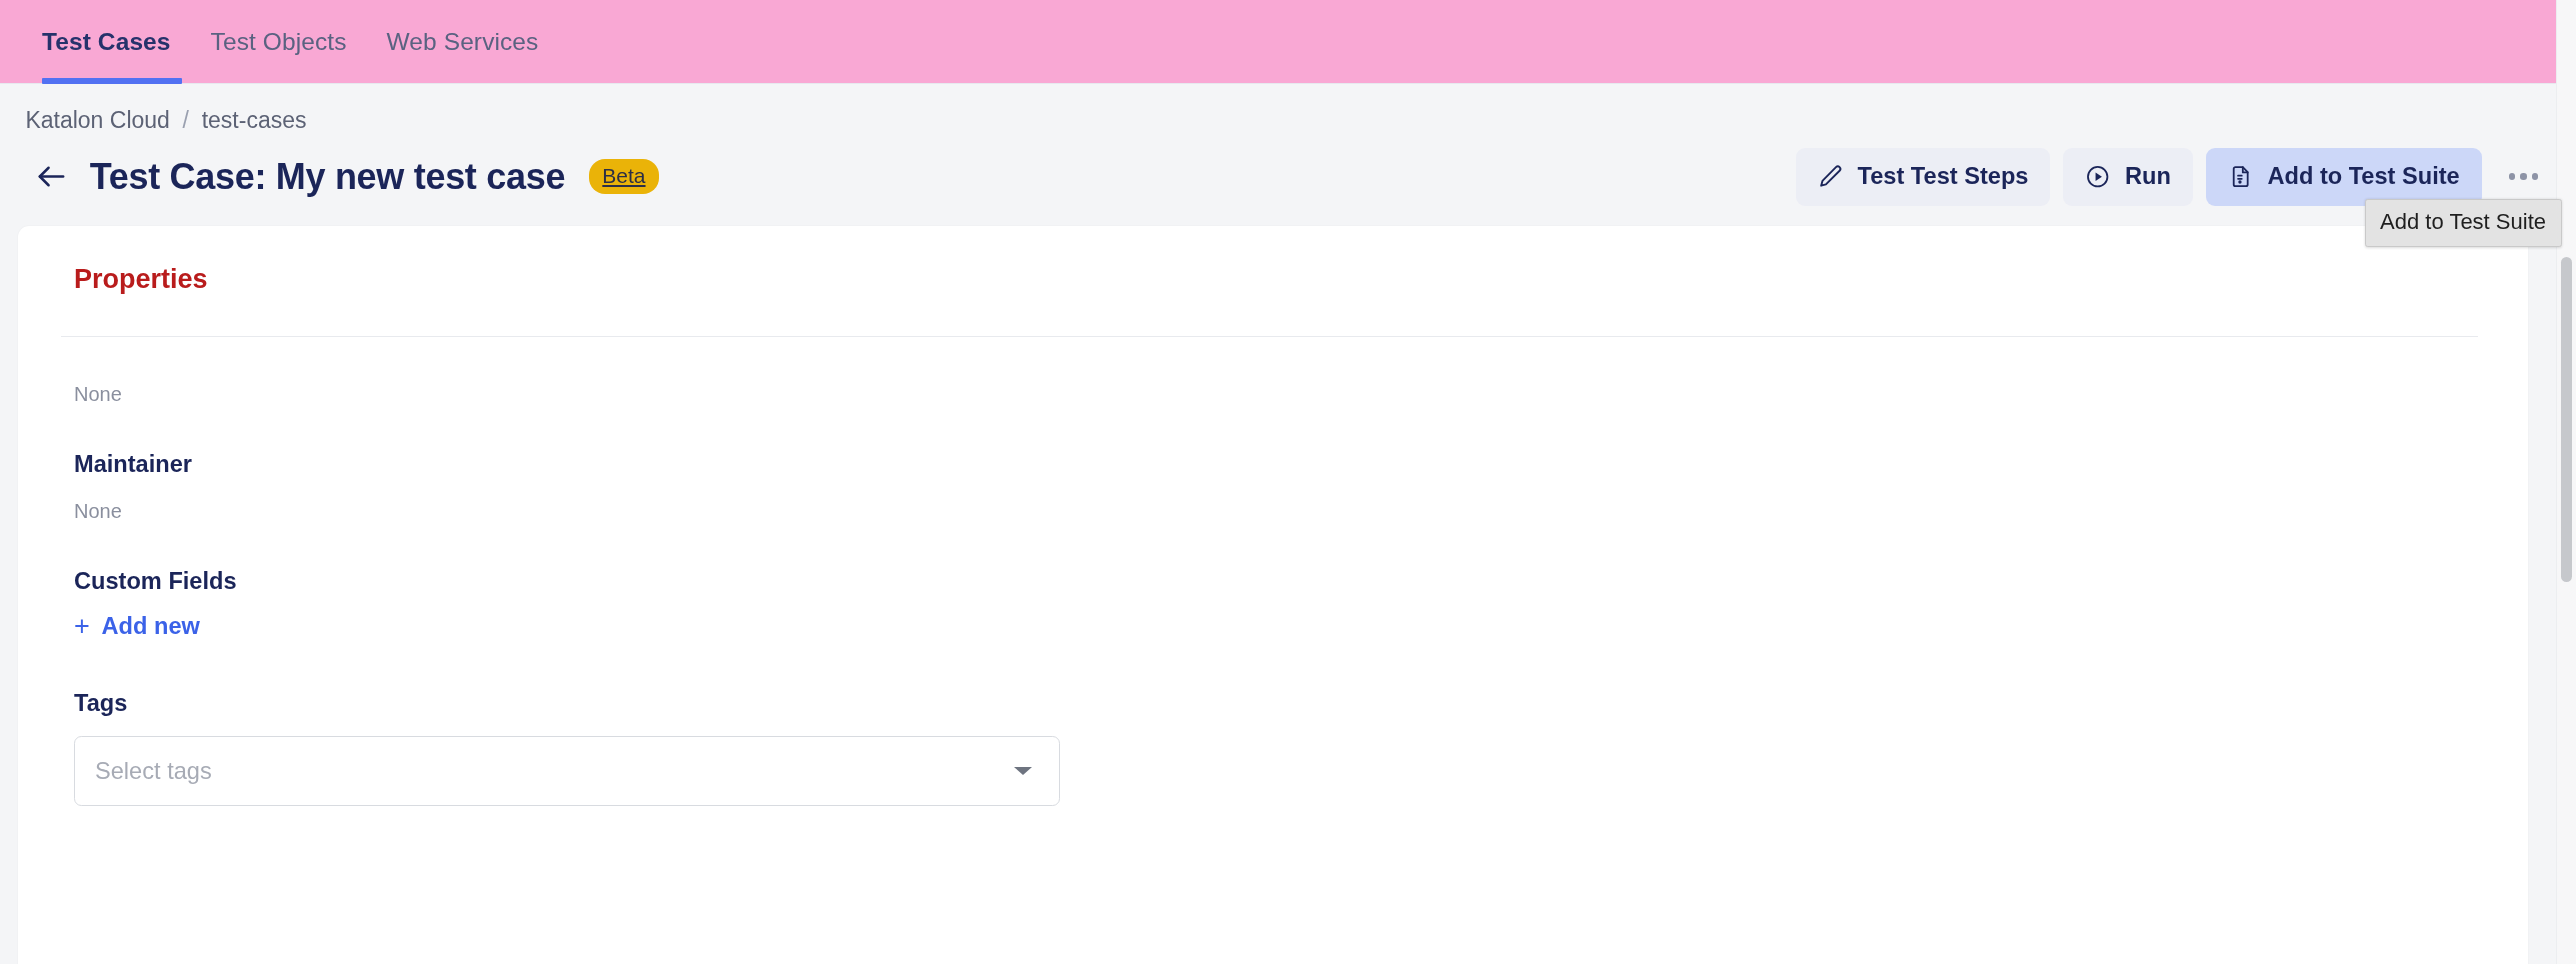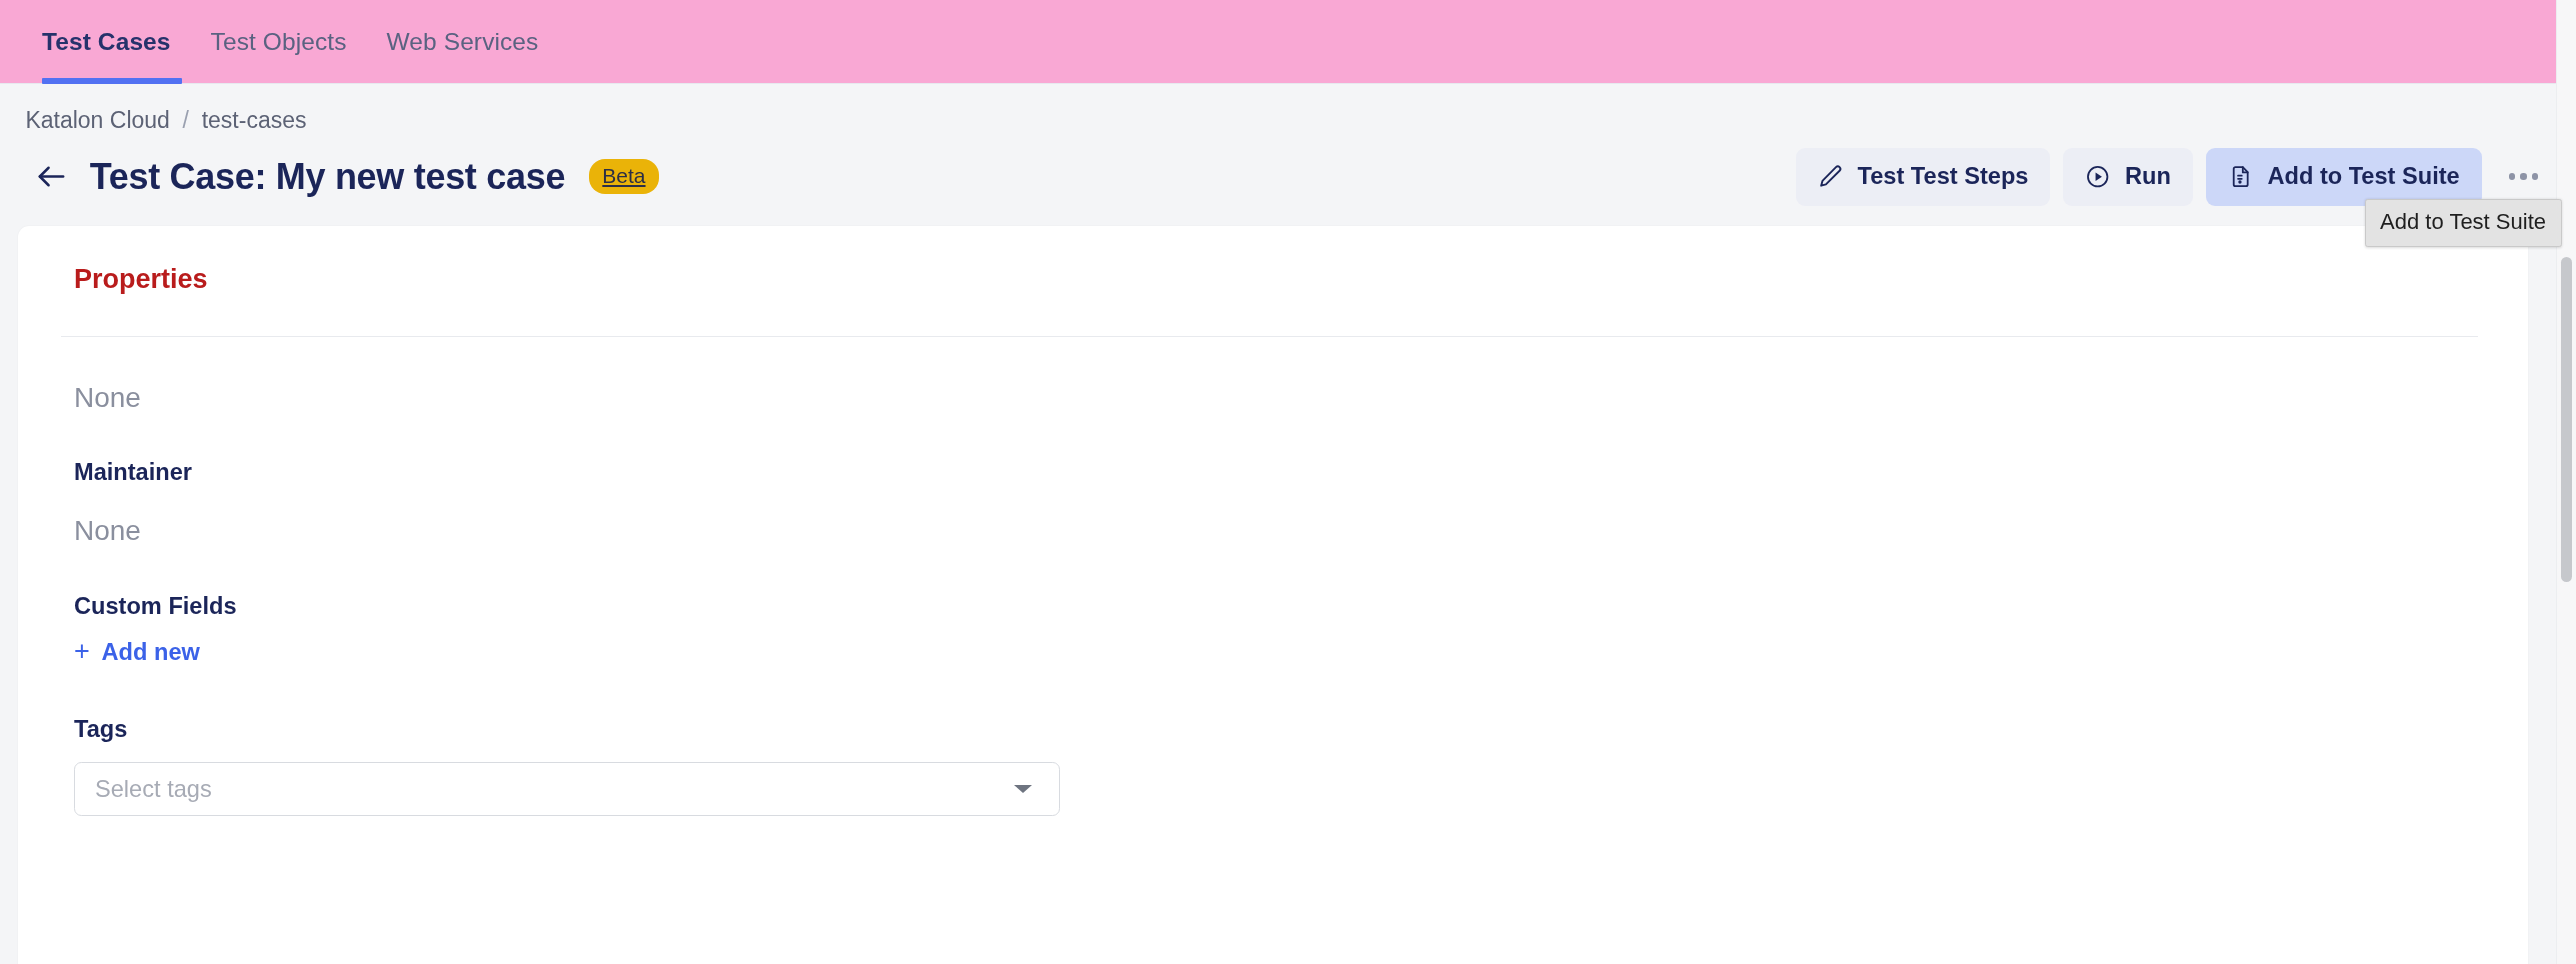--- a/index.html
+++ b/index.html
@@ -215,23 +215,23 @@
 
   .field { margin-top: 47px; }
   .field:first-child { margin-top: 46px; }
   .field-label {
     font-size: 23.6px;
     font-weight: 700;
     color: #1b2559;
     line-height: 1.1;
   }
   .field-value {
-    font-size: 28px;
+    font-size: 20px;
     color: #8a8f9e;
-    margin-top: 30px;
+    margin-top: 22px;
     line-height: 1.1;
   }
 
   .add-new {
     display: inline-flex;
     align-items: center;
     gap: 11.8px;
     margin-top: 19px;
     color: #3b62e8;
     font-size: 23.6px;
@@ -244,21 +244,21 @@
     font-weight: 400;
     line-height: 1;
     position: relative;
     top: -0.9px;
   }
 
   .tags-field { margin-top: 51px; }
   .select-box {
     margin-top: 19px;
     width: 986px;
-    height: 54px;
+    height: 70px;
     background: #fff;
     border: 0.9px solid #d8dbe0;
     border-radius: 7.3px;
     display: flex;
     align-items: center;
     padding: 0 16.3px 0 20px;
     cursor: pointer;
   }
   .select-placeholder {
     font-size: 23.6px;

